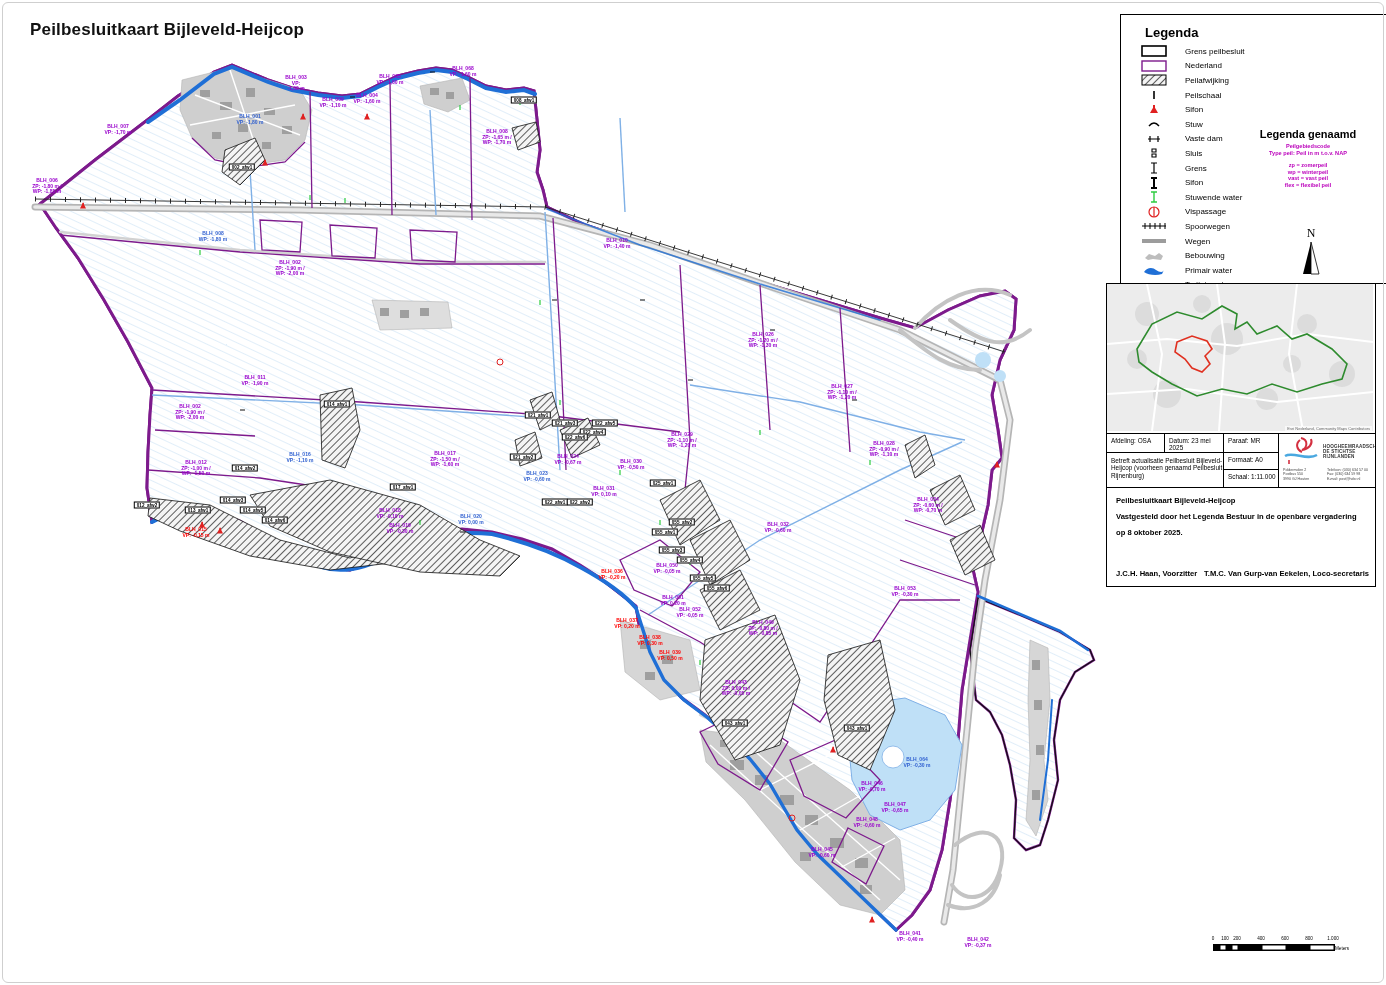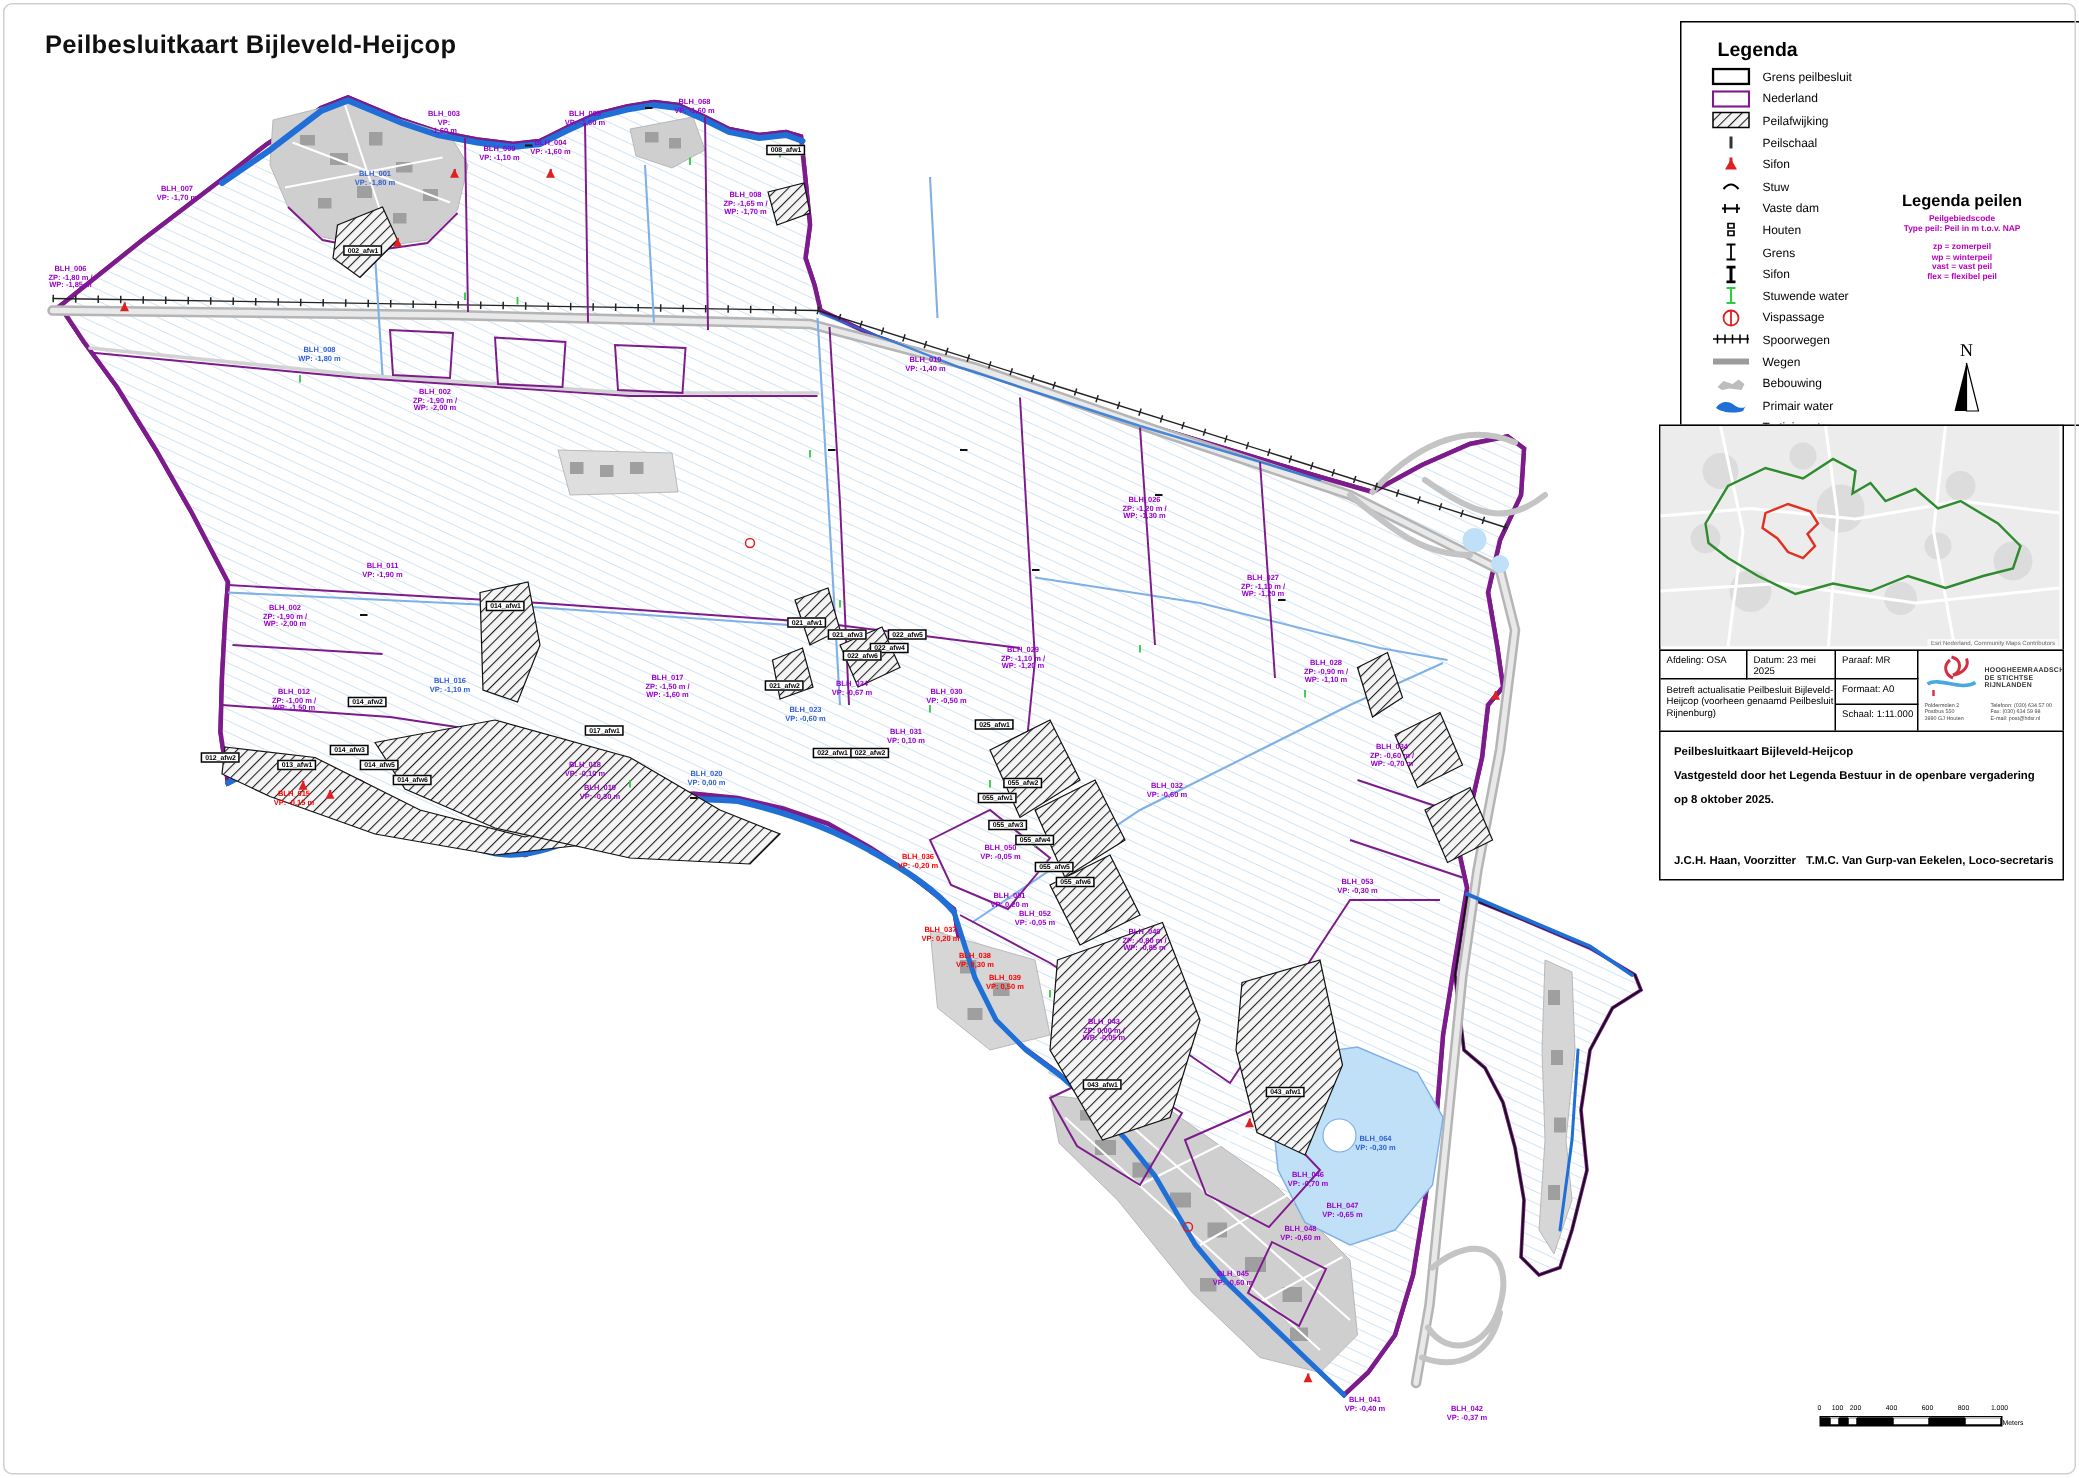--- a/index.html
+++ b/index.html
@@ -11,21 +11,21 @@
   .map-label{position:absolute;transform:translate(-50%,-50%);font-size:5px;line-height:5.6px;font-weight:bold;text-align:center;white-space:nowrap;}
   .map-label.p{color:#9900cc;} .map-label.b{color:#2f5fd0;} .map-label.r{color:#ff0000;}
   .afw-label{position:absolute;transform:translate(-50%,-50%);font-size:4.6px;line-height:5px;font-weight:bold;color:#000;background:#fff;border:0.5px solid #000;padding:0 2px;white-space:nowrap;}
   .gemaal{position:absolute;transform:translate(-50%,-50%);width:7px;height:7px;}
   
   .panel-box{position:absolute;background:#fff;border:1px solid #000;}
   .legend-box{left:1120px;top:14px;width:272px;height:268px;}
   .lg-title{font-size:13px;font-weight:bold;margin:10px 0 4px 24px;color:#000;}
   .lg-row{display:flex;align-items:center;height:14.6px;margin-left:18px;}
   .lg-sym{width:30px;display:flex;justify-content:center;align-items:center;}
-  .lg-txt{font-size:8px;color:#000;margin-left:6px;}
+  .lg-txt{font-size:8px;color:#000;margin-left:16px;}
   .peilen{position:absolute;left:1240px;top:128px;width:136px;text-align:center;}
   .peilen-title{font-size:11px;font-weight:bold;color:#000;margin-bottom:3px;}
   .peilen-sub{font-size:5.6px;font-weight:bold;color:#bb00bb;line-height:6.6px;}
   .peilen-lines{margin-top:6px;font-size:5.6px;font-weight:bold;color:#bb00bb;line-height:6.6px;}
   .north{position:absolute;left:1296px;top:226px;width:30px;text-align:center;}
   .north-n{font-size:12px;color:#000;font-family:"Liberation Serif",serif;}
   .inset-box{left:1106px;top:283px;width:268px;height:149px;}
   .inset-attr{position:absolute;right:3px;bottom:2px;font-size:4px;color:#666;background:rgba(255,255,255,.7);padding:0 2px;}
   .meta-table{left:1106px;top:433px;width:268px;height:54px;display:grid;grid-template-columns:58px 59px 55px 1fr;grid-template-rows:19px 17px 18px;}
   .meta-cell{border-right:1px solid #000;border-bottom:1px solid #000;font-size:6.4px;padding:3px 0 0 4px;color:#000;overflow:hidden;}
@@ -531,21 +531,21 @@
             </svg>
           </span>
           <span class="lg-txt">Vaste dam</span>
         </div>
         <div class="lg-row">
           <span class="lg-sym">
             <svg width="26" height="12" viewBox="0 0 26 12">
               <path d="M11,2 h4 v3 h-4 Z M11,7 h4 v3 h-4 Z" fill="none" stroke="#000" stroke-width="1.1"></path>
             </svg>
           </span>
-          <span class="lg-txt">Houten</span>
+          <span class="lg-txt">Sluis</span>
         </div>
         <div class="lg-row">
           <span class="lg-sym">
             <svg width="26" height="12" viewBox="0 0 26 12">
               <path d="M13,1 v10 M10,1 h6 M10,11 h6" stroke="#000" stroke-width="1.2"></path>
             </svg>
           </span>
           <span class="lg-txt">Grens</span>
         </div>
         <div class="lg-row">
@@ -610,21 +610,21 @@
           <span class="lg-sym">
             <svg width="26" height="12" viewBox="0 0 26 12">
               <path d="M3,8 C6,3 12,3 15,6 C19,9 23,8 23,6 L21,10 C15,12 7,11 3,8 Z" fill="#a9cdef"></path>
             </svg>
           </span>
           <span class="lg-txt">Tertiair water</span>
         </div>
       </div>
   </div>
   <div class="peilen">
-    <div class="peilen-title">Legenda peilen</div>
+    <div class="peilen-title">Legenda genaamd</div>
     <div class="peilen-sub" id="peilen-sub">
         <div>Peilgebiedscode</div>
         <div>Type peil: Peil in m t.o.v. NAP</div>
       </div>
     <div class="peilen-lines" id="peilen-lines">
         <div>zp = zomerpeil</div>
         <div>wp = winterpeil</div>
         <div>vast = vast peil</div>
         <div>flex = flexibel peil</div>
       </div>

